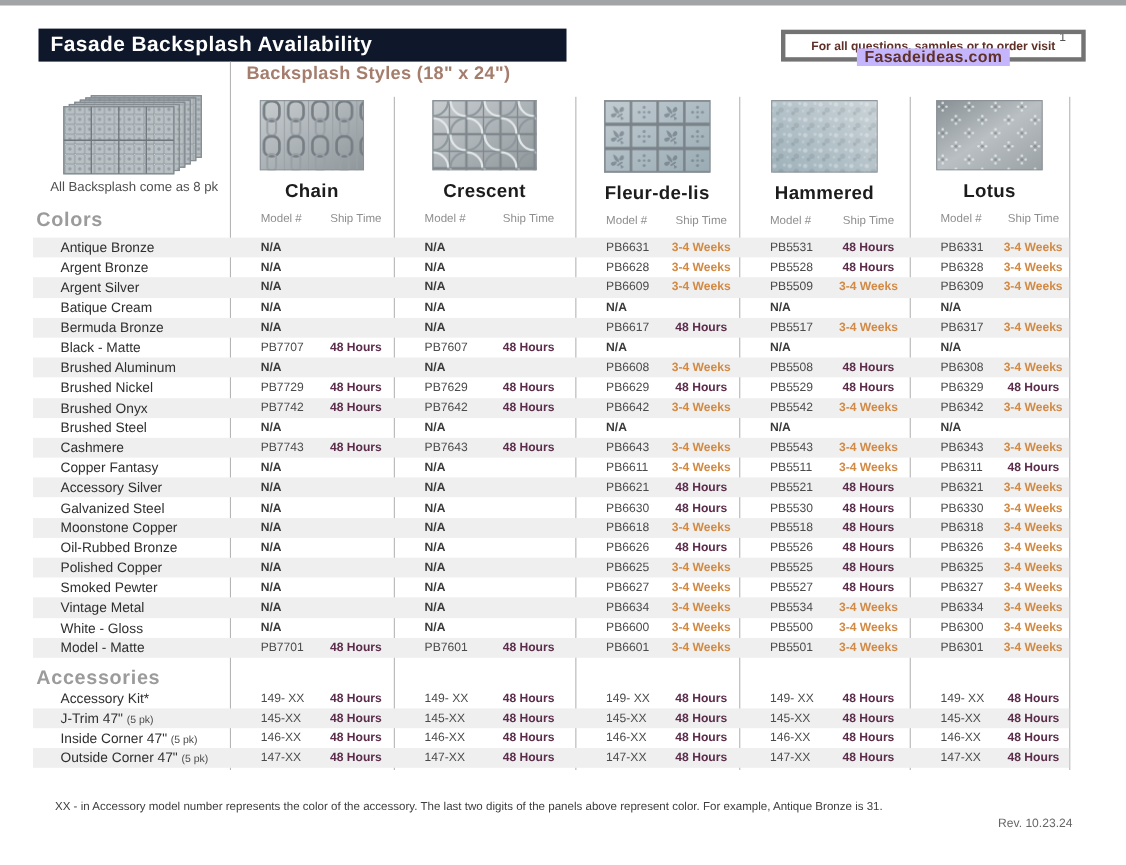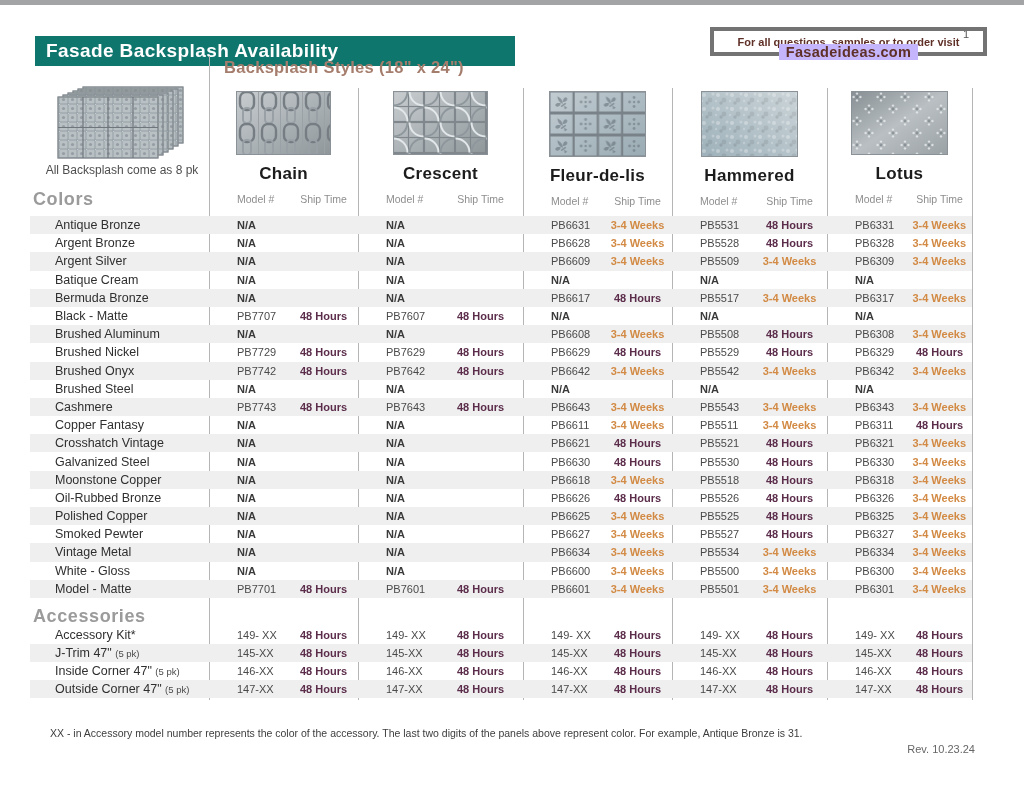--- a/index.html
+++ b/index.html
@@ -1,20 +1,20 @@
 <!DOCTYPE html>
 <html><head>
 <meta charset="utf-8">
 <style>
   html,body{margin:0;padding:0;background:#fff;}
   body{font-family:"Liberation Sans",sans-serif;}
   #page{position:relative;width:1024px;height:786px;background:#fff;overflow:hidden;}
 
   .topstrip{position:absolute;top:0;left:0;width:1024px;height:5px;background:#a2a4a6;}
-  .titlebar{position:absolute;left:35px;top:36px;width:480px;height:30px;background:#0f766e;color:#fff;
+  .titlebar{position:absolute;left:35px;top:26px;width:480px;height:30px;background:#0f172a;color:#fff;
             font-weight:bold;font-size:19px;line-height:30px;padding-left:11px;box-sizing:border-box;letter-spacing:.4px;}
   .pagenum{position:absolute;left:963px;top:28px;font-size:11px;color:#555;}
   .infobox{position:absolute;left:710px;top:27px;width:277px;height:29px;border:4px solid #737373;box-sizing:border-box;text-align:center;}
   .infobox .line{font-size:11px;font-weight:bold;color:#5f3027;margin-top:5px;}
   .infobox .domain{position:absolute;left:0;right:0;bottom:-9px;text-align:center;}
   .infobox .domain span{background:#c4b5fd;padding:0 7px;font-weight:bold;font-size:14.5px;color:#5f3027;letter-spacing:.3px;cursor:pointer;}
   .subtitle{position:absolute;left:224px;top:58px;font-size:16.5px;font-weight:bold;color:#a57d6d;letter-spacing:.3px;}
 
   .divider{position:absolute;width:1px;background:#b5b5b5;}
   #d1{left:209px;top:56px;height:644px;}
@@ -510,21 +510,21 @@
         <div class="cell data-cell">
           <span class="model">PB5511</span>
           <span class="ship weeks">3-4 Weeks</span>
         </div>
         <div class="cell data-cell">
           <span class="model">PB6311</span>
           <span class="ship hours">48 Hours</span>
         </div>
       </div>
       <div class="trow alt">
-        <div class="cell name-cell">Crosshatch Vintage</div>
+        <div class="cell name-cell">Accessory Silver</div>
         <div class="cell data-cell">
           <span class="model na">N/A</span>
         </div>
         <div class="cell data-cell">
           <span class="model na">N/A</span>
         </div>
         <div class="cell data-cell">
           <span class="model">PB6621</span>
           <span class="ship hours">48 Hours</span>
         </div>

